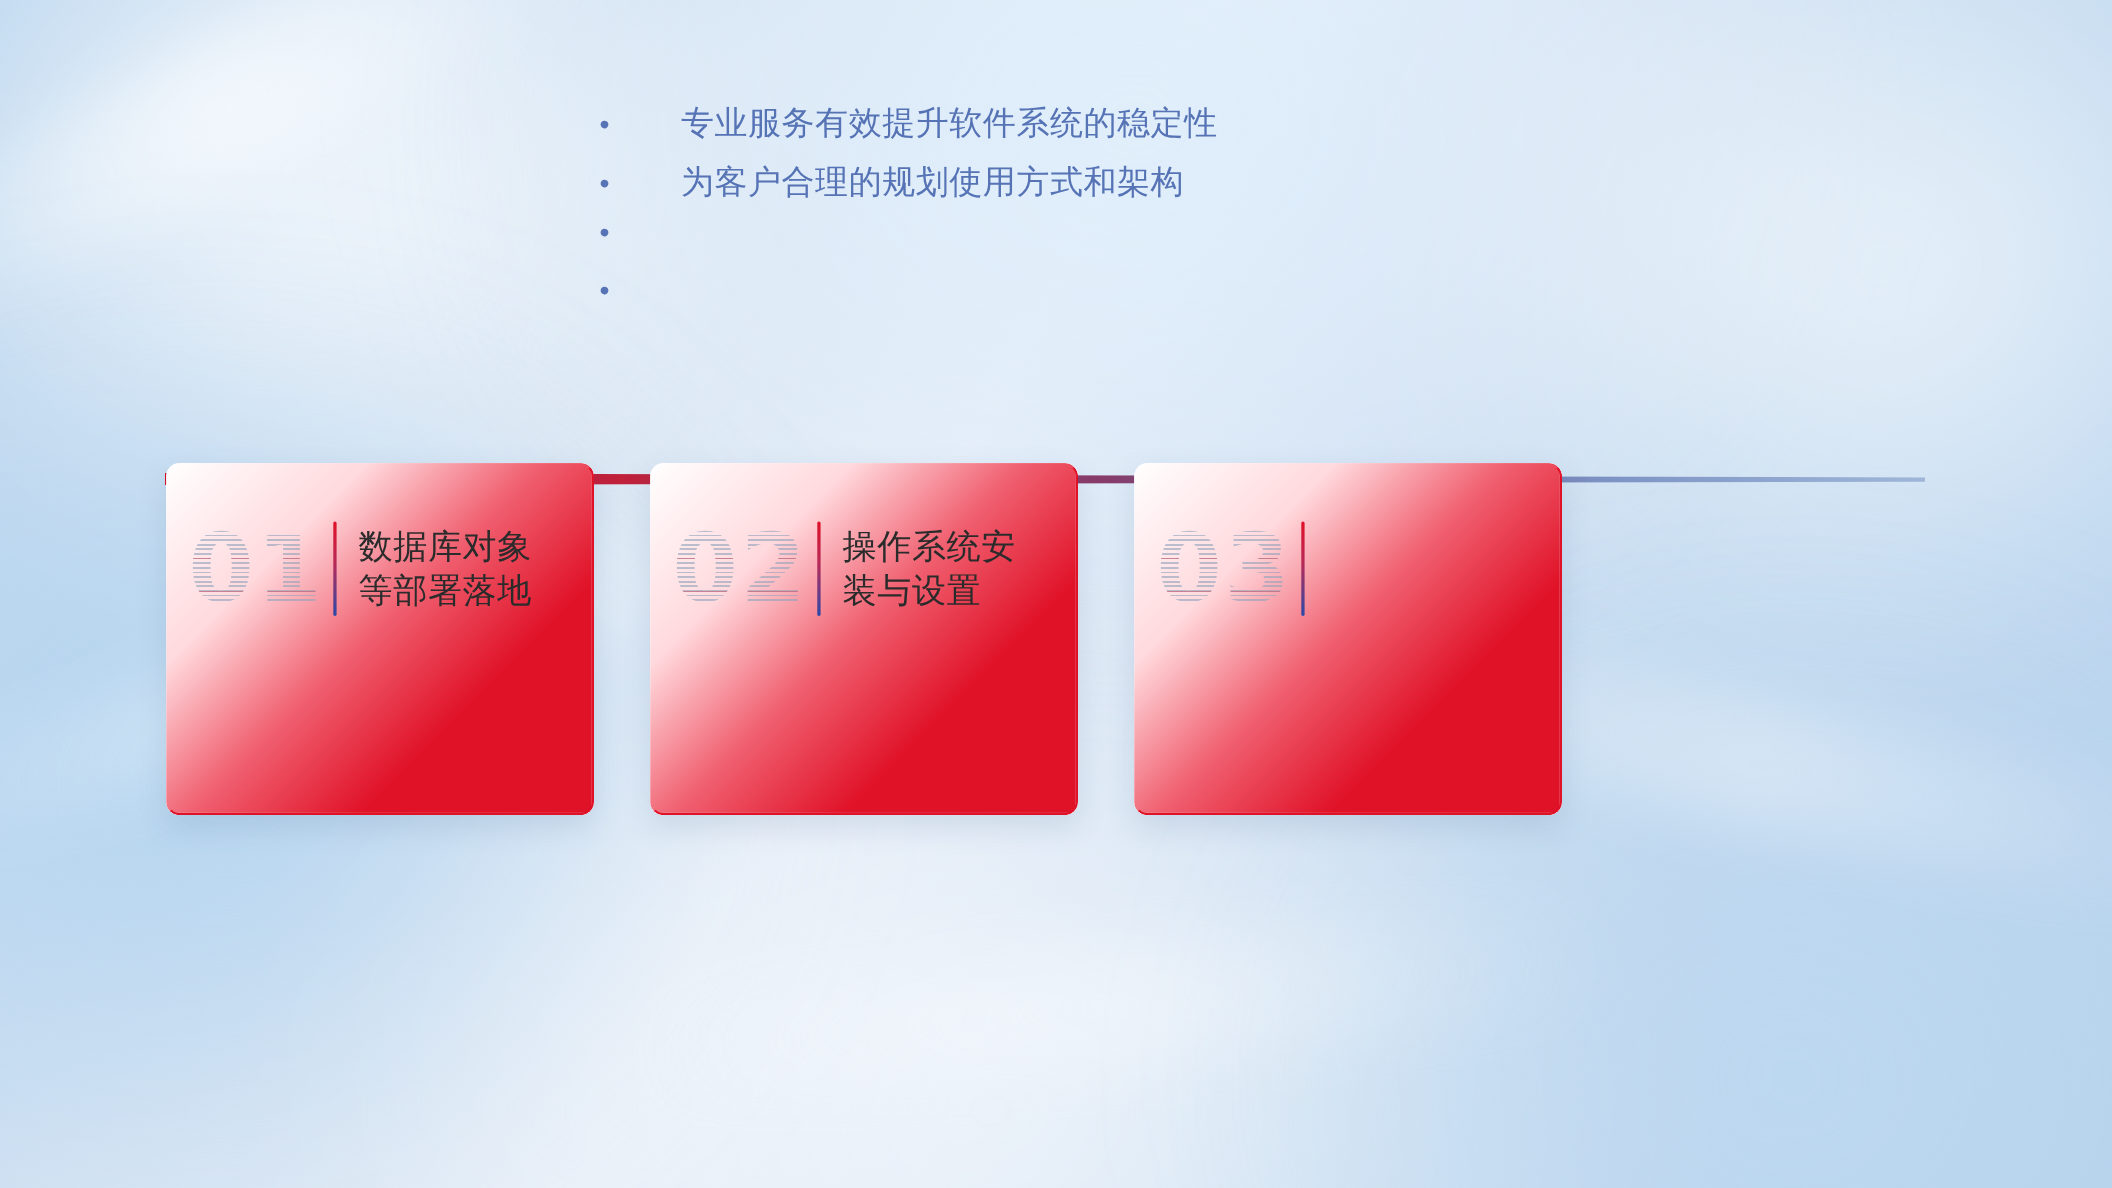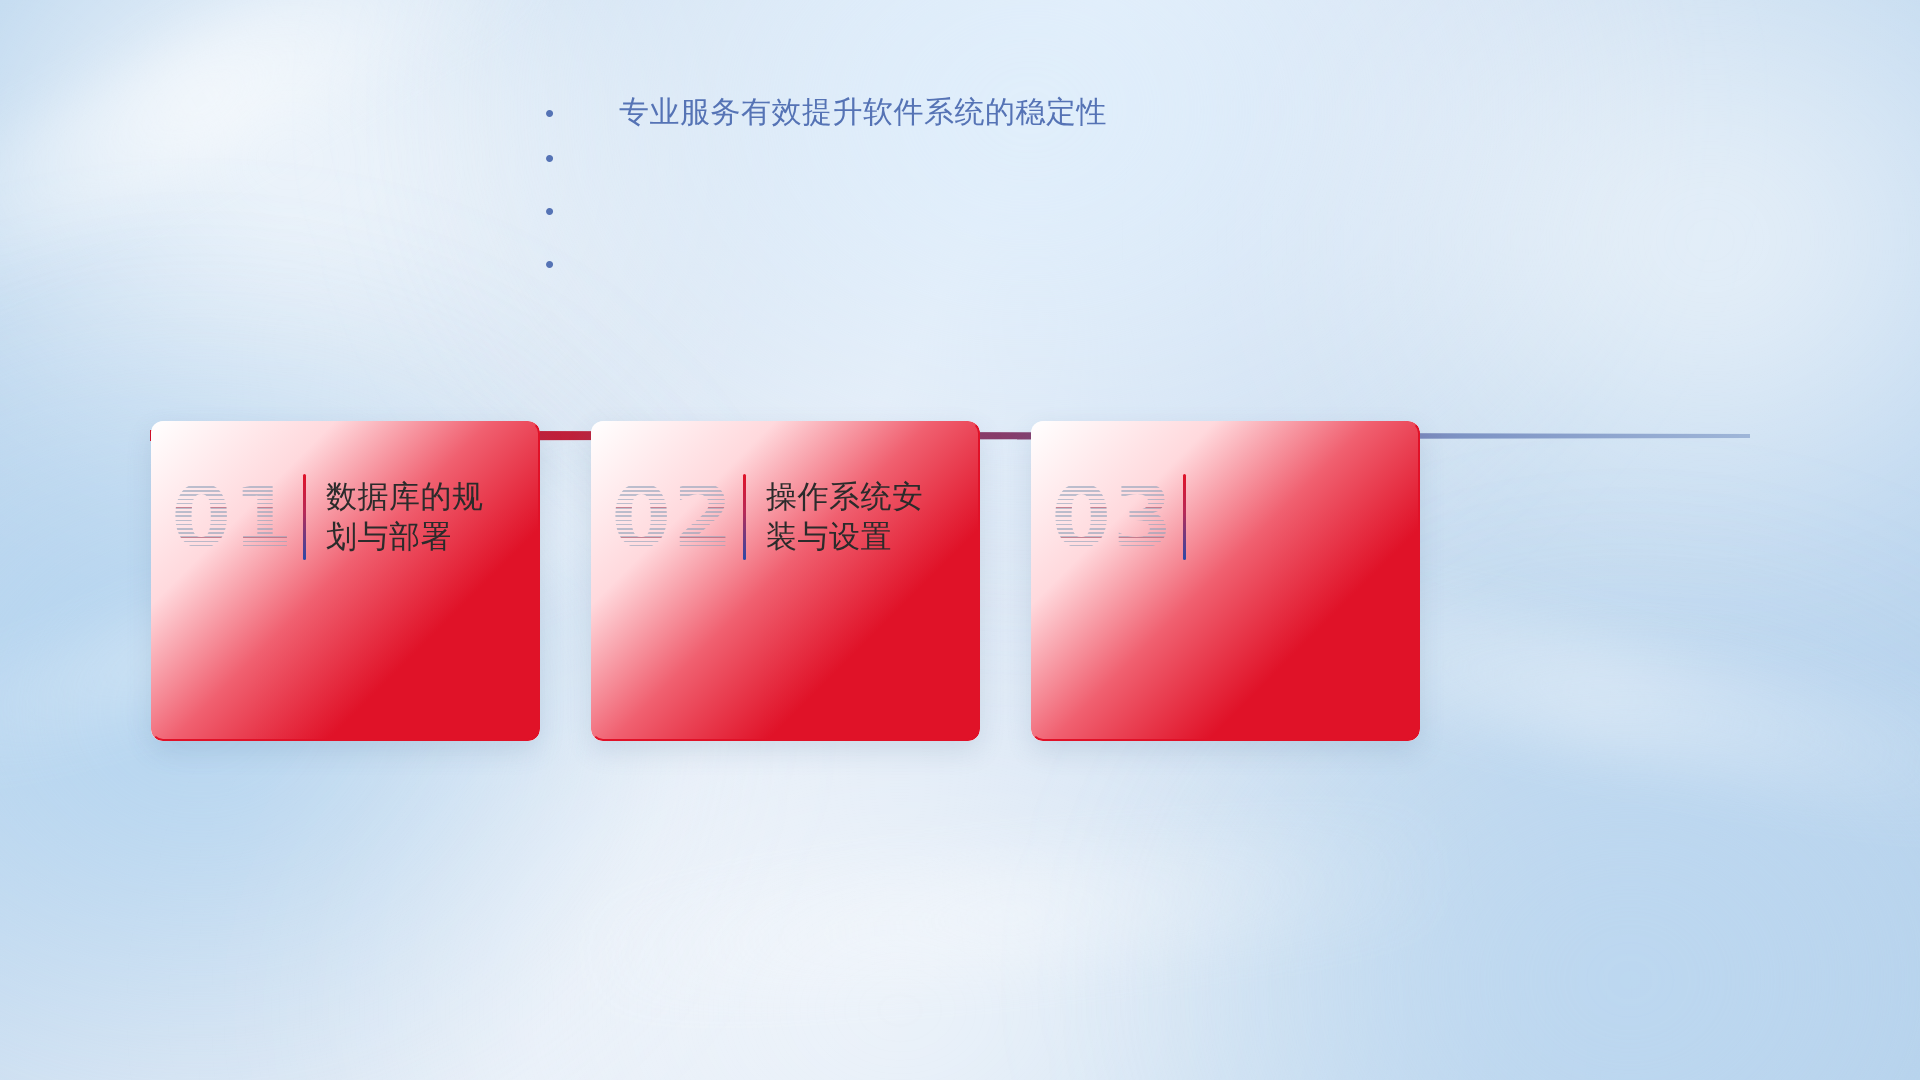--- a/index.html
+++ b/index.html
@@ -192,20 +192,21 @@
 
 <div id="bullets">
 
   <div class="bullet">
     <span class="dot">•</span>
     <span class="btext">专业服务有效提升软件系统的稳定性</span>
   </div>
 
   <div class="bullet">
     <span class="dot">•</span>
+    <span class="btext">为客户合理的规划使用方式和架构</span>
   </div>
 
   <div class="bullet">
     <span class="dot">•</span>
   </div>
 
   <div class="bullet">
     <span class="dot">•</span>
   </div>
 
@@ -231,21 +232,21 @@
 <div id="cards">
 
   <div class="card">
     <div class="edge"></div>
     <div class="card-head">
       <div class="num">
         <span class="glyph">01</span>
         <span class="glyph tint">01</span>
       </div>
       <div class="vbar"></div>
-      <div class="card-title">数据库的规划与部署</div>
+      <div class="card-title">数据库对象等部署落地</div>
     </div>
     <div class="card-body">协助客户规划数据库环境、数据库参数、数据库空间、数据库对象等部署落地。</div>
   </div>
 
   <div class="card">
     <div class="edge"></div>
     <div class="card-head">
       <div class="num">
         <span class="glyph">02</span>
         <span class="glyph tint">02</span>

